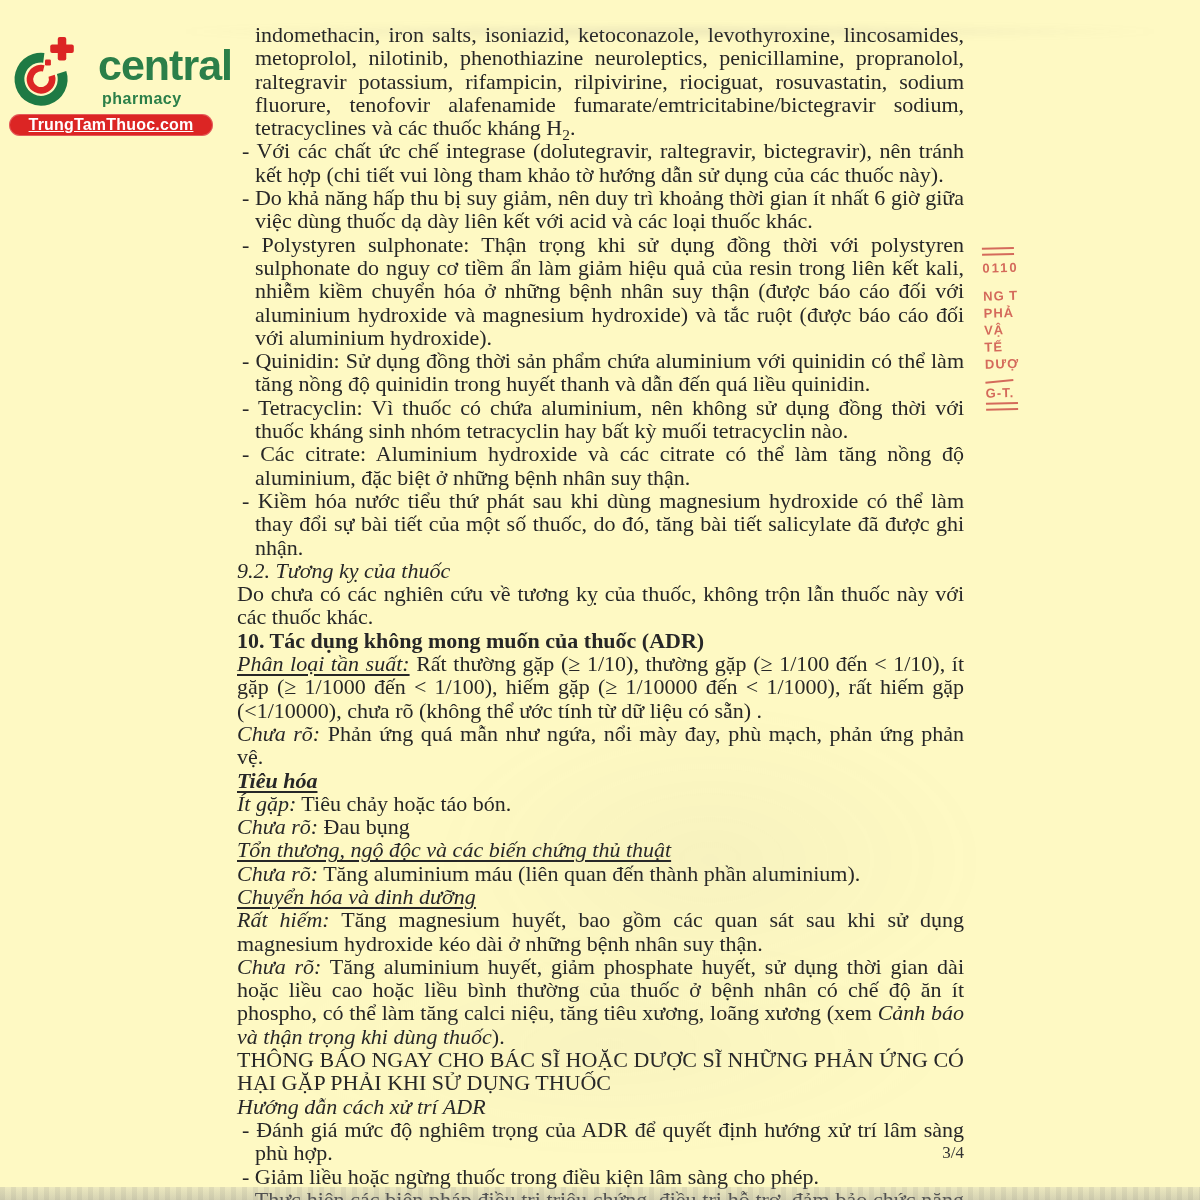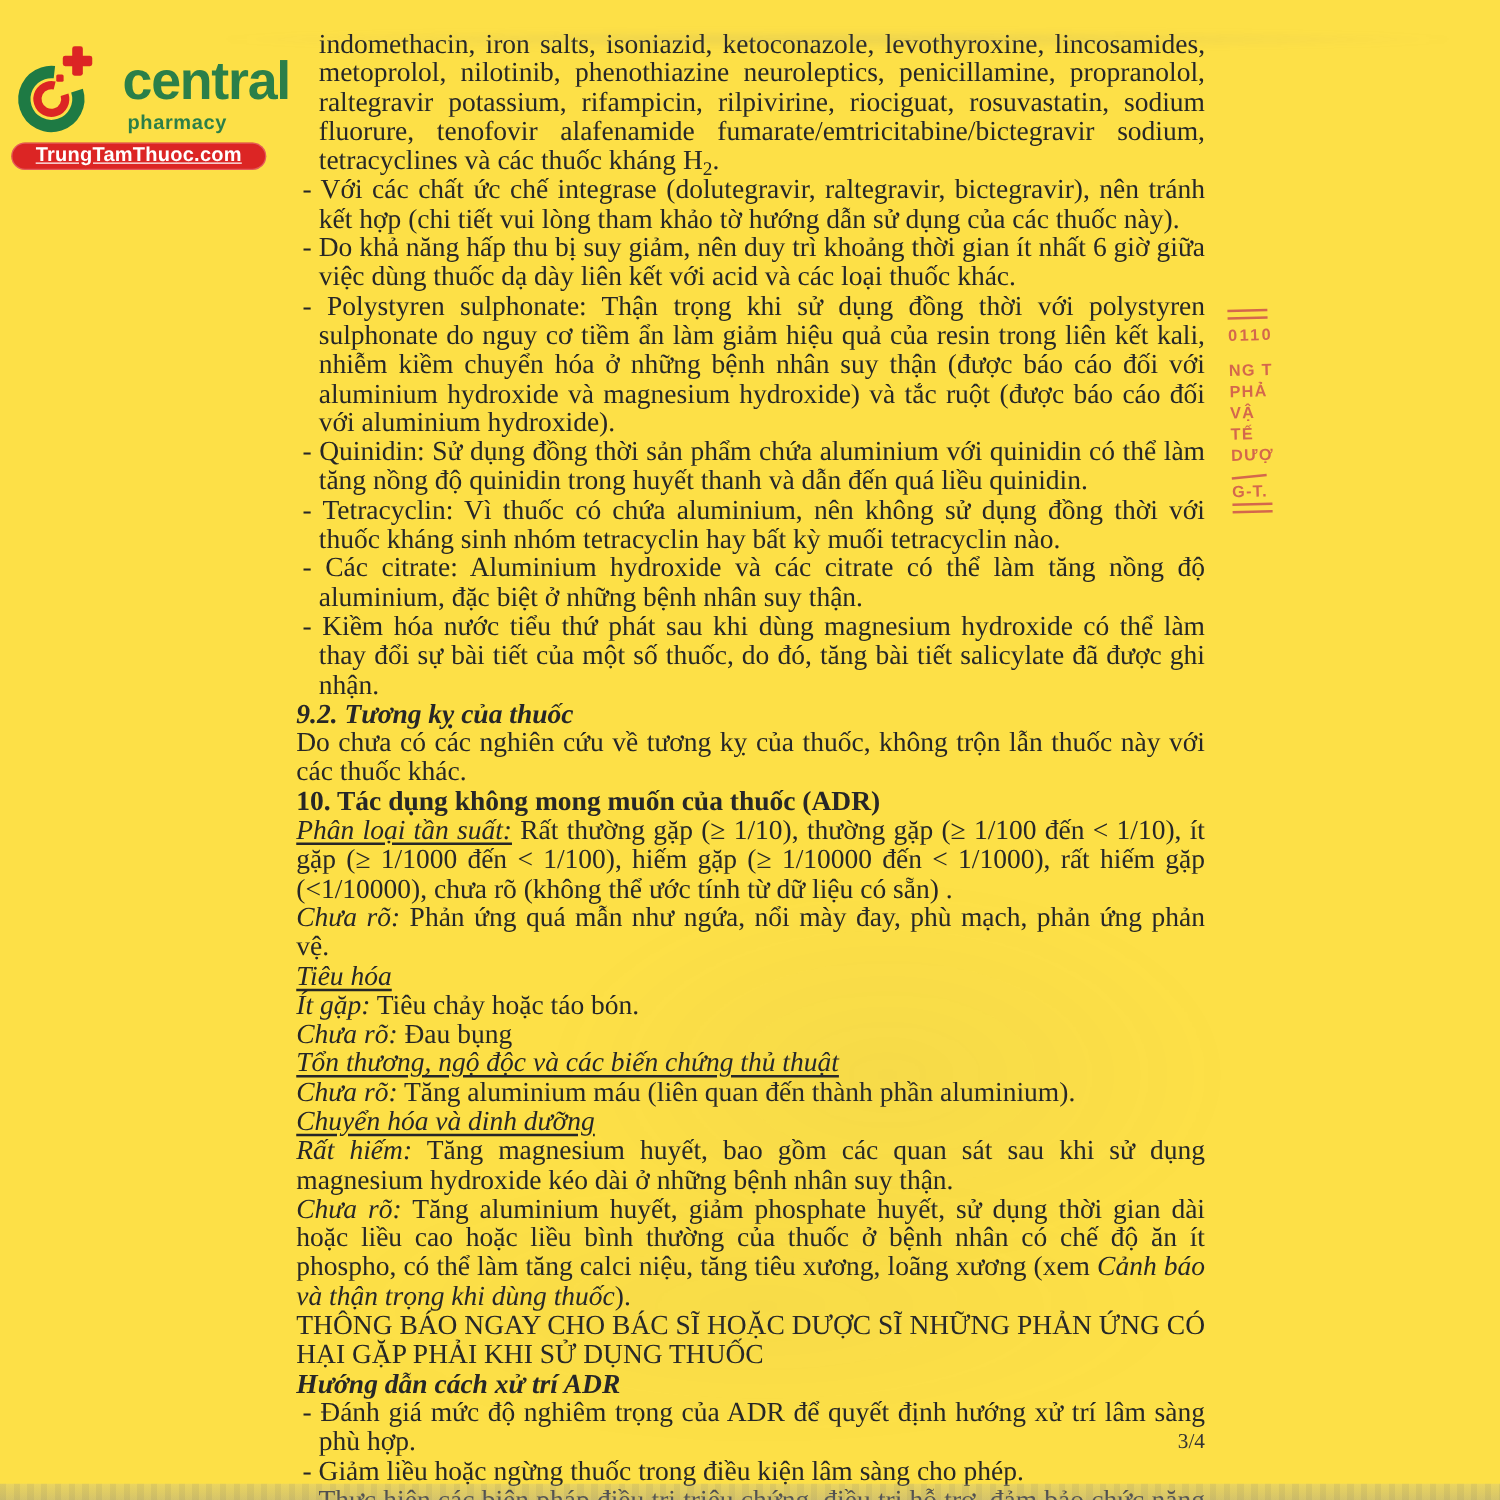--- a/index.html
+++ b/index.html
@@ -3,21 +3,21 @@
 <meta charset="utf-8">
 <title>Scanned drug leaflet page</title>
 <style>
   html,body{margin:0;padding:0;}
   body{
     width:1200px;height:1200px;
     background:#ffffff;
     overflow:hidden;
     font-family:"Liberation Serif","DejaVu Serif",serif;
   }
-  .page{position:relative;width:1200px;height:1200px;background:#fde047;}
+  .page{position:relative;width:1200px;height:1200px;background:#fef9c3;}
 
   
   .logo{position:absolute;left:10px;top:34px;width:210px;height:104px;}
   .logo-icon{position:absolute;left:2px;top:2px;width:66px;height:72px;}
   .brand{
     position:absolute;left:88px;top:10px;
     font-family:"Liberation Sans","DejaVu Sans",sans-serif;
     font-weight:700;font-size:43px;line-height:1;letter-spacing:-1px;
     color:#2b7f49;
   }
@@ -41,21 +41,21 @@
   .doc{
     position:absolute;left:237px;top:23px;width:727px;
     font-size:22px;line-height:23.3px;color:#272727;
     text-align:justify;
     text-rendering:optimizeLegibility;
   }
   .blk{margin:0;}
   .hang{padding-left:18px;}
   .bullet{padding-left:18px;text-indent:-13px;}
   .heading-bold{font-weight:700;}
-  .heading-bold-italic{font-weight:700;font-style:italic;}
+  .heading-bold-italic{font-weight:400;font-style:italic;}
   .u{text-decoration:underline;text-underline-offset:2.5px;}
   sub{font-size:70%;line-height:0;}
   .pageno{
     position:absolute;left:237px;top:1143px;width:727px;
     text-align:right;padding-right:3px;
     font-size:17px;color:#333;
   }
 
   
   .stamp{
@@ -124,21 +124,21 @@
       <p class="blk bullet">- <span>Polystyren sulphonate: Thận trọng khi sử dụng đồng thời với polystyren sulphonate do nguy cơ tiềm ẩn làm giảm hiệu quả của resin trong liên kết kali, nhiễm kiềm chuyển hóa ở những bệnh nhân suy thận (được báo cáo đối với aluminium hydroxide và magnesium hydroxide) và tắc ruột (được báo cáo đối với aluminium hydroxide).</span></p>
       <p class="blk bullet">- <span>Quinidin: Sử dụng đồng thời sản phẩm chứa aluminium với quinidin có thể làm tăng nồng độ quinidin trong huyết thanh và dẫn đến quá liều quinidin.</span></p>
       <p class="blk bullet">- <span>Tetracyclin: Vì thuốc có chứa aluminium, nên không sử dụng đồng thời với thuốc kháng sinh nhóm tetracyclin hay bất kỳ muối tetracyclin nào.</span></p>
       <p class="blk bullet">- <span>Các citrate: Aluminium hydroxide và các citrate có thể làm tăng nồng độ aluminium, đặc biệt ở những bệnh nhân suy thận.</span></p>
       <p class="blk bullet">- <span>Kiềm hóa nước tiểu thứ phát sau khi dùng magnesium hydroxide có thể làm thay đổi sự bài tiết của một số thuốc, do đó, tăng bài tiết salicylate đã được ghi nhận.</span></p>
       <p class="blk heading-bold-italic"><span>9.2. Tương kỵ của thuốc</span></p>
       <p class="blk para"><span>Do chưa có các nghiên cứu về tương kỵ của thuốc, không trộn lẫn thuốc này với các thuốc khác.</span></p>
       <p class="blk heading-bold"><span>10. Tác dụng không mong muốn của thuốc (ADR)</span></p>
       <p class="blk para"><span class="u" style="font-style: italic;">Phân loại tần suất:</span><span> Rất thường gặp (≥ 1/10), thường gặp (≥ 1/100 đến &lt; 1/10), ít gặp (≥ 1/1000 đến &lt; 1/100), hiếm gặp (≥ 1/10000 đến &lt; 1/1000), rất hiếm gặp (&lt;1/10000), chưa rõ (không thể ước tính từ dữ liệu có sẵn) .</span></p>
       <p class="blk para"><span style="font-style: italic;">Chưa rõ:</span><span> Phản ứng quá mẫn như ngứa, nổi mày đay, phù mạch, phản ứng phản vệ.</span></p>
-      <p class="blk subheading"><span class="u" style="font-style: italic;">Tiêu hóa</span></p>
+      <p class="blk subheading"><span class="u" style="font-style: italic; font-weight: bold;">Tiêu hóa</span></p>
       <p class="blk para"><span style="font-style: italic;">Ít gặp:</span><span> Tiêu chảy hoặc táo bón.</span></p>
       <p class="blk para"><span style="font-style: italic;">Chưa rõ:</span><span> Đau bụng</span></p>
       <p class="blk subheading"><span class="u" style="font-style: italic;">Tổn thương, ngộ độc và các biến chứng thủ thuật</span></p>
       <p class="blk para"><span style="font-style: italic;">Chưa rõ:</span><span> Tăng aluminium máu (liên quan đến thành phần aluminium).</span></p>
       <p class="blk subheading"><span class="u" style="font-style: italic;">Chuyển hóa và dinh dưỡng</span></p>
       <p class="blk para"><span style="font-style: italic;">Rất hiếm:</span><span> Tăng magnesium huyết, bao gồm các quan sát sau khi sử dụng magnesium hydroxide kéo dài ở những bệnh nhân suy thận.</span></p>
       <p class="blk para"><span style="font-style: italic;">Chưa rõ:</span><span> Tăng aluminium huyết, giảm phosphate huyết, sử dụng thời gian dài hoặc liều cao hoặc liều bình thường của thuốc ở bệnh nhân có chế độ ăn ít phospho, có thể làm tăng calci niệu, tăng tiêu xương, loãng xương (xem </span><span style="font-style: italic;">Cảnh báo và thận trọng khi dùng thuốc</span><span>).</span></p>
       <p class="blk para-caps"><span>THÔNG BÁO NGAY CHO BÁC SĨ HOẶC DƯỢC SĨ NHỮNG PHẢN ỨNG CÓ HẠI GẶP PHẢI KHI SỬ DỤNG THUỐC</span></p>
       <p class="blk heading-bold-italic"><span>Hướng dẫn cách xử trí ADR</span></p>
       <p class="blk bullet">- <span>Đánh giá mức độ nghiêm trọng của ADR để quyết định hướng xử trí lâm sàng phù hợp.</span></p>

